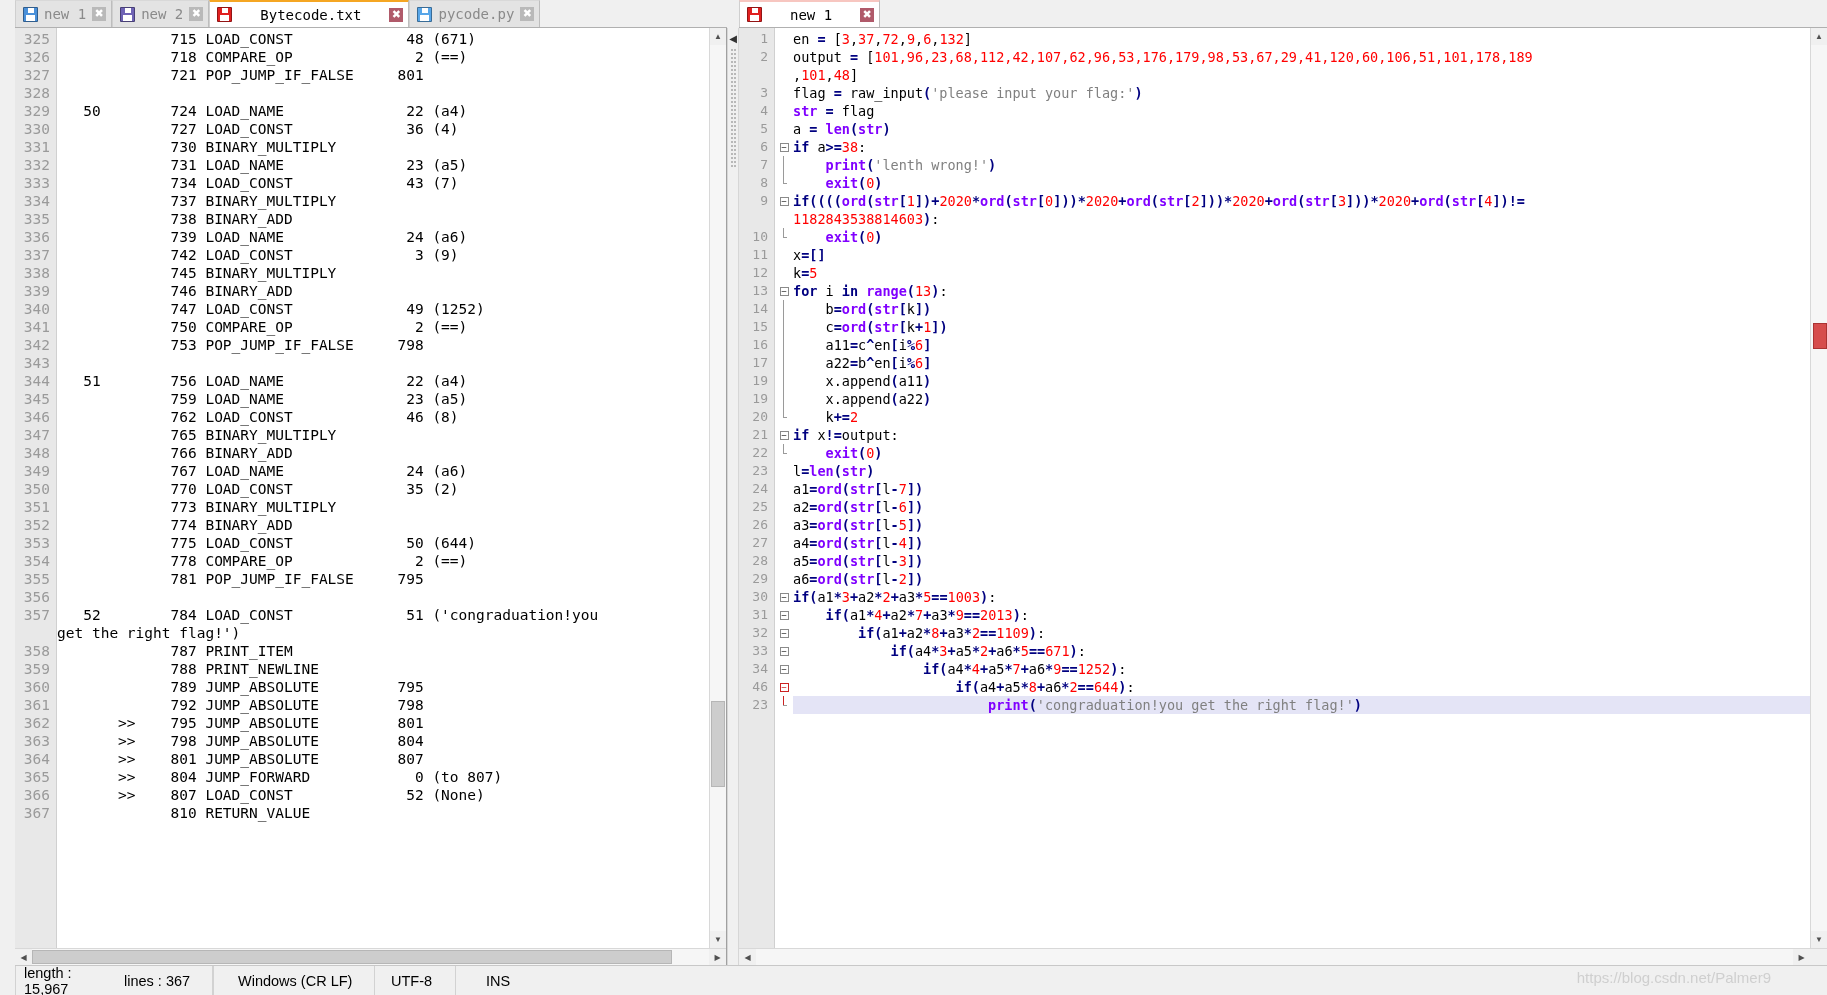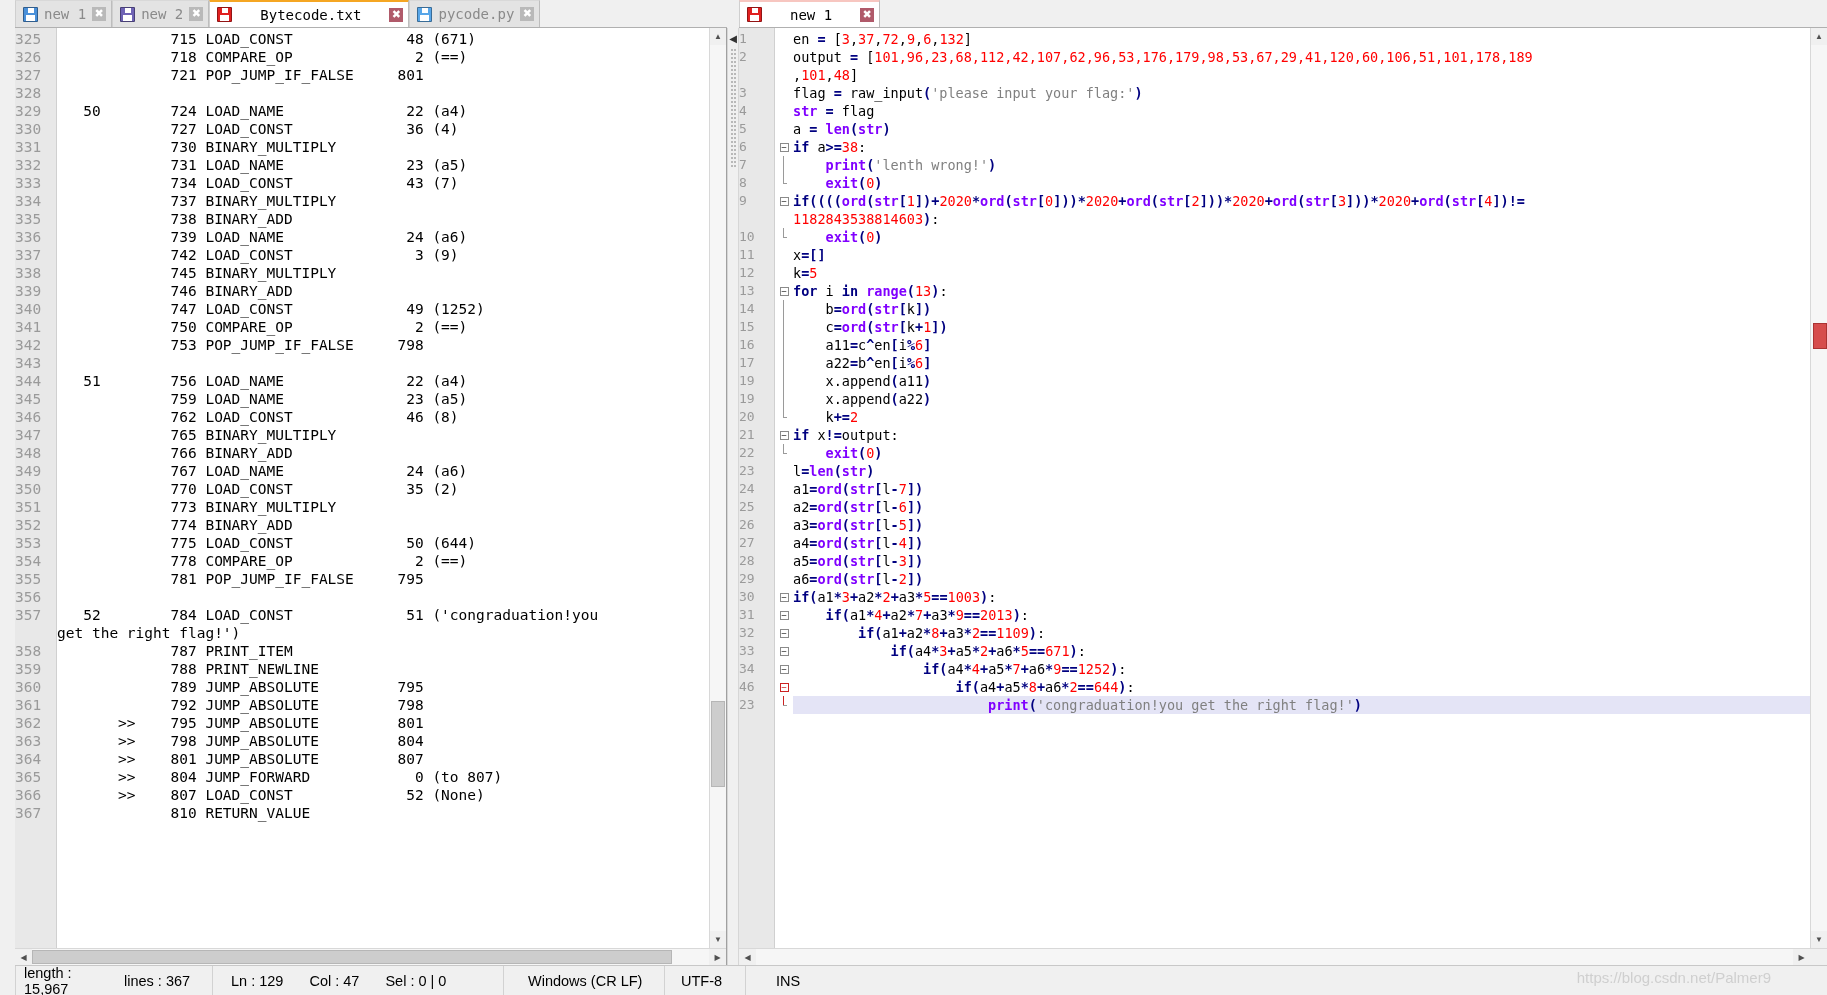--- a/index.html
+++ b/index.html
@@ -116,21 +116,21 @@
     flex: 1;
     display: flex;
     background: #ffffff;
     min-height: 0;
     overflow: hidden;
     position: relative;
   }
   .gutter {
     background: #e8e8e8;
     color: #9a9a9a;
-    text-align: left;
+    text-align: right;
     flex: none;
     font-family: "DejaVu Sans Mono", monospace;
     border-right: 1px solid #d0d0d0;
     user-select: none;
   }
   .gutter-left { width: 42px; font-size: 14.5px; padding-top: 2px; }
   .gutter-right { width: 36px; font-size: 13px; padding-top: 2px; }
 
   .gline { height: 18px; line-height: 18px; padding-right: 6px; }
 
@@ -512,25 +512,20 @@
         <div class="corner-grip"></div>
       </div>
     </div>
   </div>
 
   <div class="statusbar">
     <div class="st-sep"></div>
     <div class="st-cell st-len">length : 15,967</div>
     <div class="st-cell st-lines">lines : 367</div>
     <div class="st-sep"></div>
-    <div class="st-cell st-pos">
-      <span>Ln : 129</span>
-      <span>Col : 47</span>
-      <span>Sel : 0 | 0</span>
-    </div>
     <div class="st-sep"></div>
     <div class="st-cell st-eol">Windows (CR LF)</div>
     <div class="st-sep"></div>
     <div class="st-cell st-enc">UTF-8</div>
     <div class="st-sep"></div>
     <div class="st-cell st-ins">INS</div>
     <div class="watermark">https://blog.csdn.net/Palmer9</div>
   </div>
 </div>
 

